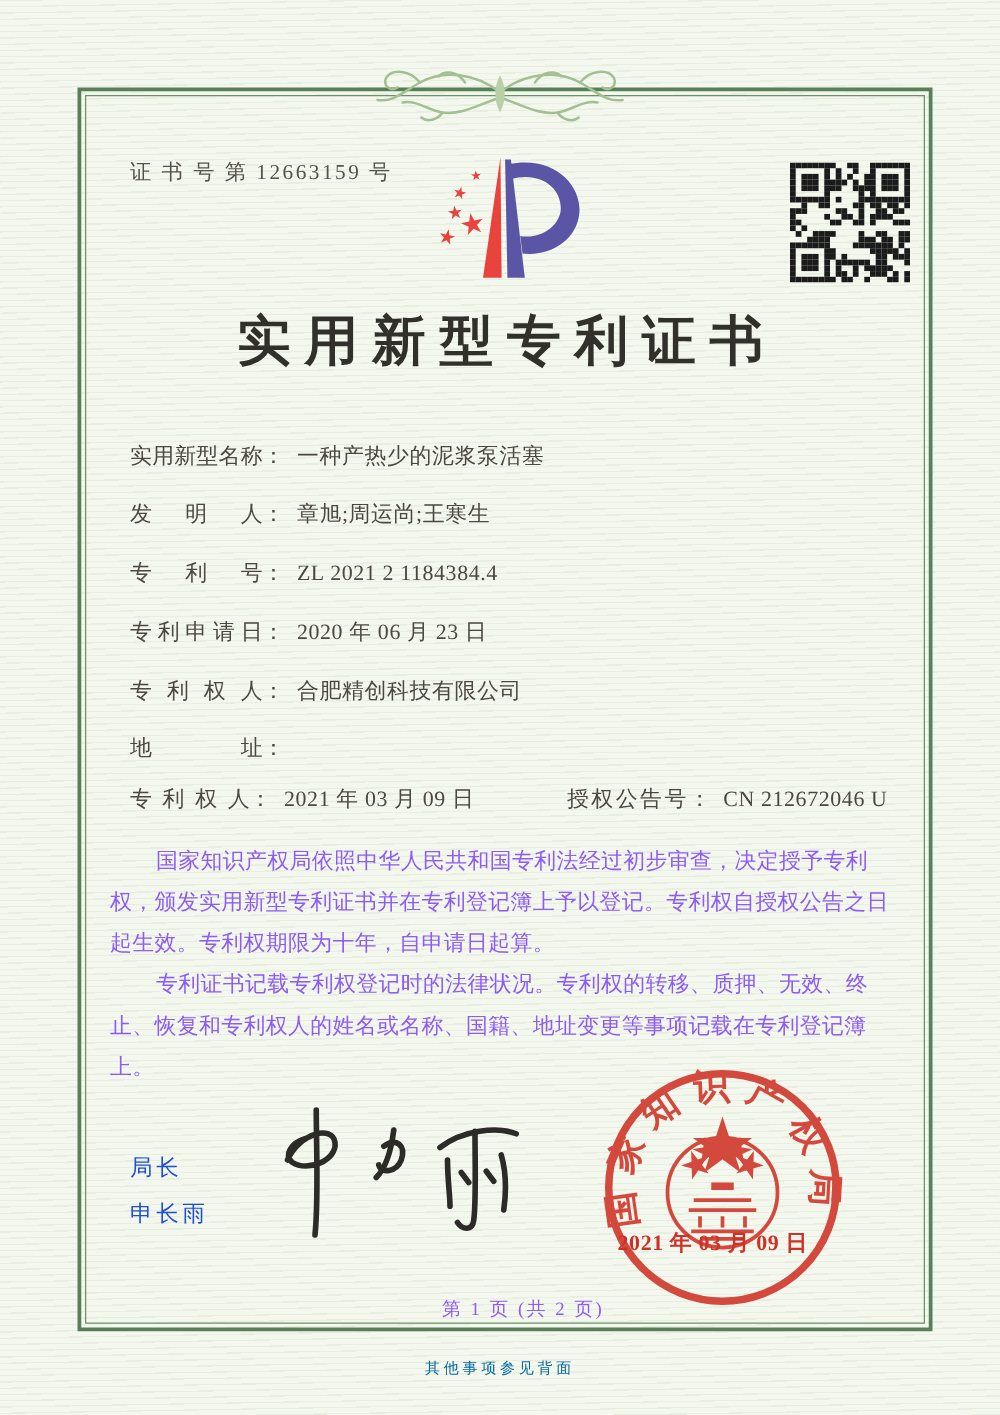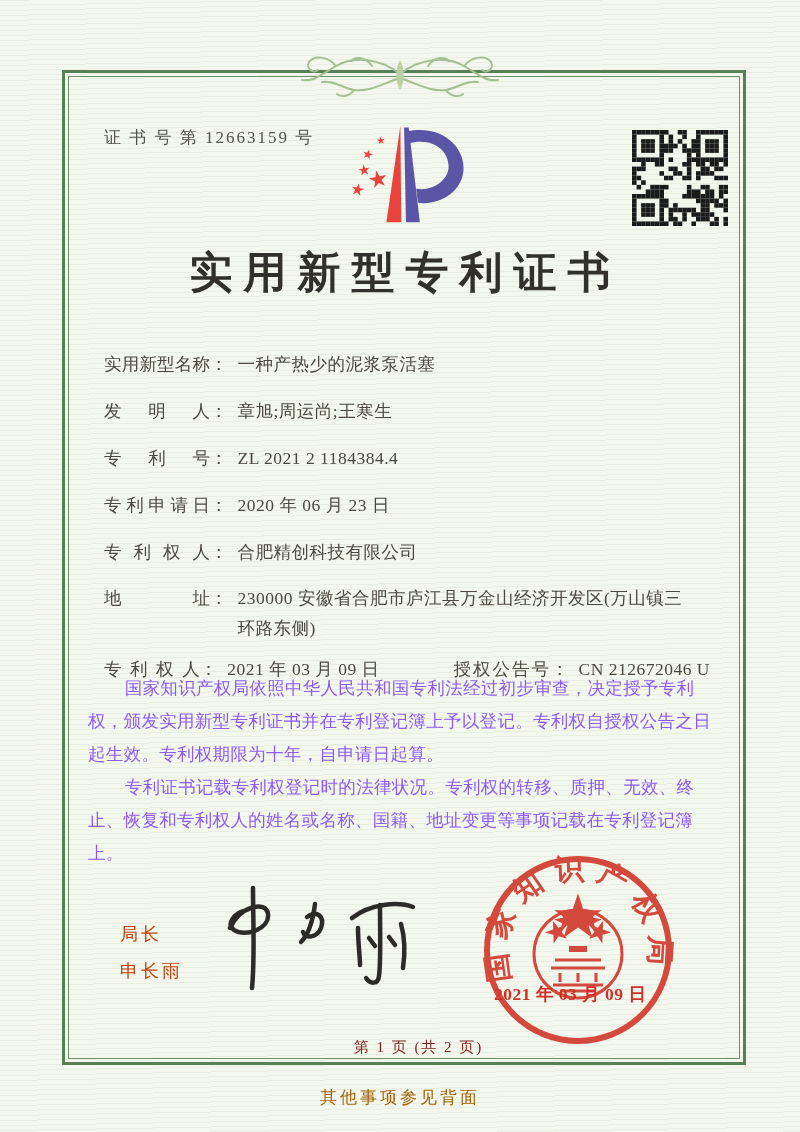--- a/index.html
+++ b/index.html
@@ -39,37 +39,37 @@
   .fcolon{display:inline-block;margin-right:10px;}
   .fvalue{letter-spacing:0.5px;}
   .fvalue.wrap{white-space:normal;width:452px;}
   .flabel2{width:auto;margin-left:74px;letter-spacing:2px;}
   .paras{
     position:absolute;left:88px;top:672px;width:630px;font-size:17.5px;
     line-height:33px;color:#8b5cf6;z-index:2;
   }
   .paras p{margin:0;text-indent:2.1em;letter-spacing:0.3px;}
   .signoff{
-    position:absolute;left:120px;top:916px;z-index:2;
+    position:absolute;left:104px;top:916px;z-index:2;
     font-family:"Liberation Sans","DejaVu Sans",sans-serif;
-    font-size:18px;color:#c2410c;line-height:37px;letter-spacing:3px;
+    font-size:18px;color:#1d4ed8;line-height:37px;letter-spacing:3px;
   }
   .signature{position:absolute;left:212px;top:876px;width:232px;height:122px;z-index:3;}
   .seal{position:absolute;left:480px;top:852px;width:196px;height:196px;z-index:4;opacity:0.92;}
   .sealdate{
     position:absolute;left:494px;top:982px;z-index:5;font-size:17.5px;
     font-weight:bold;color:#ce3127;letter-spacing:0.5px;
   }
   .pageinfo{
     position:absolute;left:0;right:0;top:1038px;text-align:center;
-    font-size:15px;color:#7f1d1d;letter-spacing:2px;z-index:2;padding-left:37px;
+    font-size:15px;color:#8b5cf6;letter-spacing:2px;z-index:2;padding-left:37px;
   }
   .backnote{
     position:absolute;left:0;right:0;top:1086px;text-align:center;
-    font-size:17px;color:#a16207;letter-spacing:3px;z-index:2;
+    font-size:12px;color:#0369a1;letter-spacing:3px;z-index:2;
   }
 </style>
 </head>
 <body>
 
 <div class="frame">
   <div class="frame-inner"></div>
 </div>
 
 <svg class="ornament" viewBox="0 0 220 80">
@@ -375,21 +375,20 @@
     <span class="fvalue">2020 年 06 月 23 日</span>
   </div>
   <div class="frow">
     <span class="flabel">专利权人</span>
       <span class="fcolon">：</span>
     <span class="fvalue">合肥精创科技有限公司</span>
   </div>
   <div class="frow addr">
     <span class="flabel">地址</span>
       <span class="fcolon">：</span>
-    <span class="fvalue wrap">230000 安徽省合肥市庐江县万金山经济开发区(万山镇三环路东侧)</span>
   </div>
   <div class="frow">
     <span class="flabel">专利权人</span>
       <span class="fcolon">：</span>
     <span class="fvalue">2021 年 03 月 09 日</span>
     <span class="flabel flabel2">授权公告号</span>
       <span class="fcolon">：</span>
     <span class="fvalue">CN 212672046 U</span>
   </div>
 </div>

